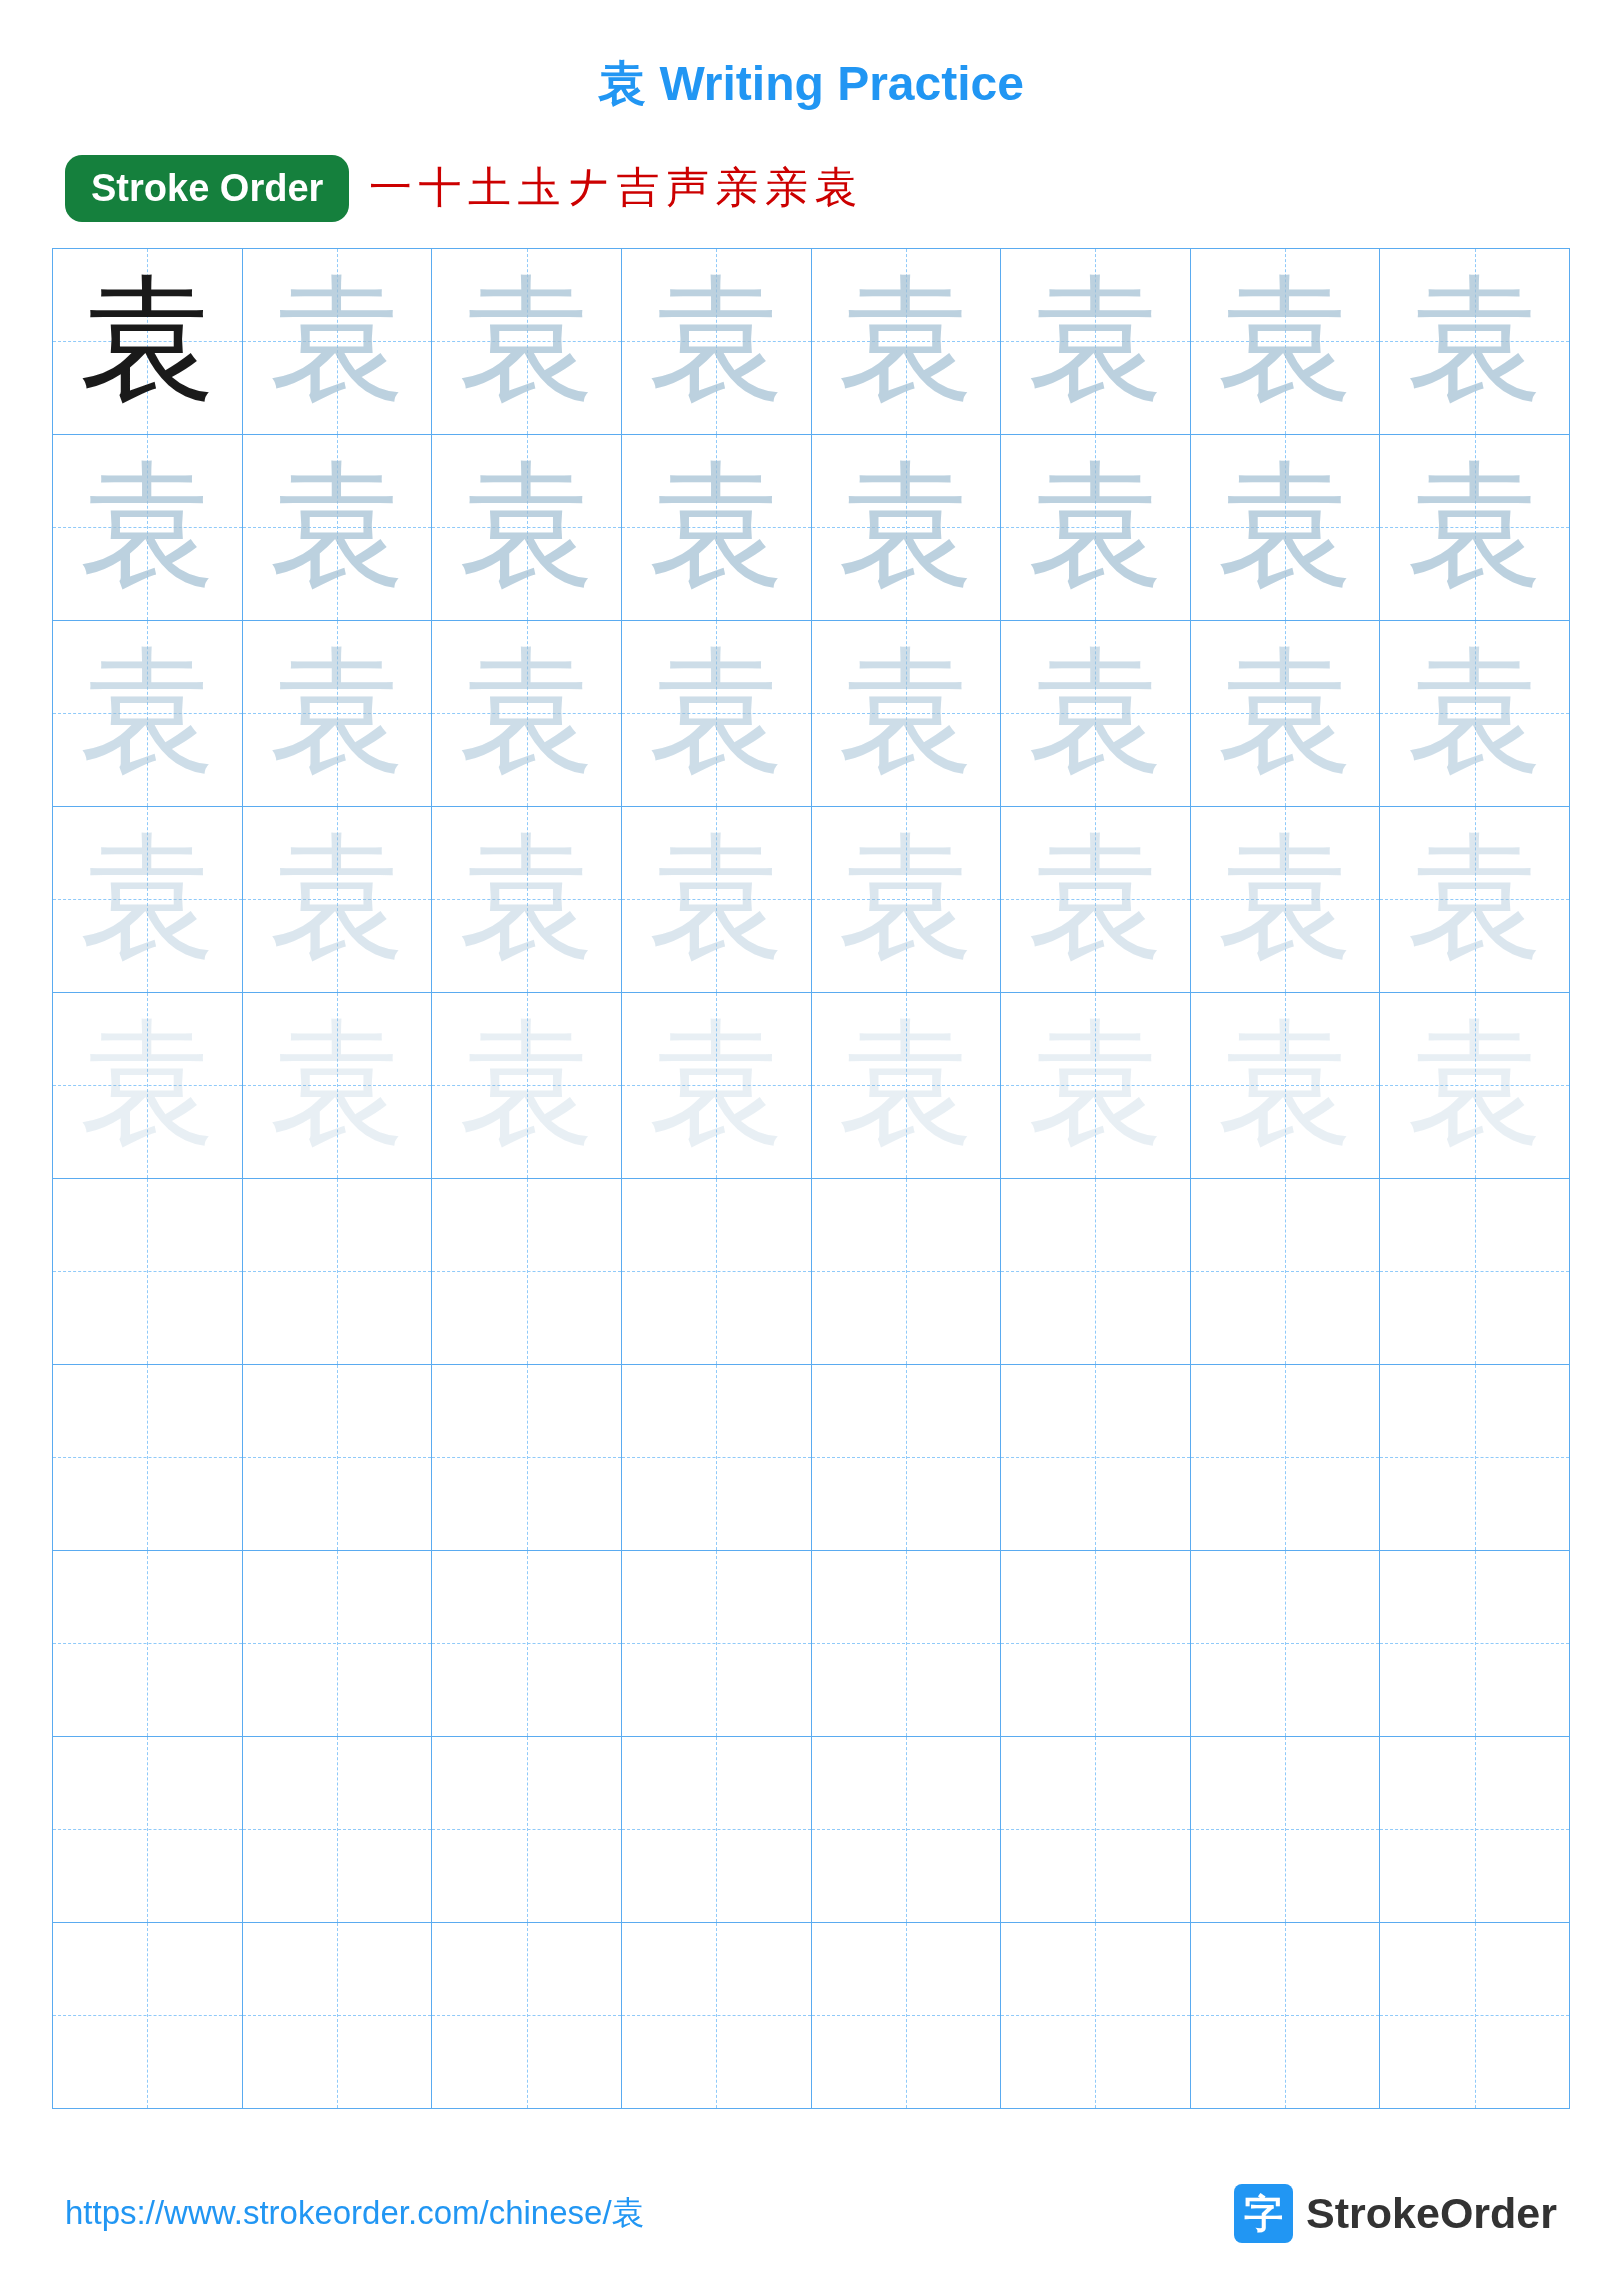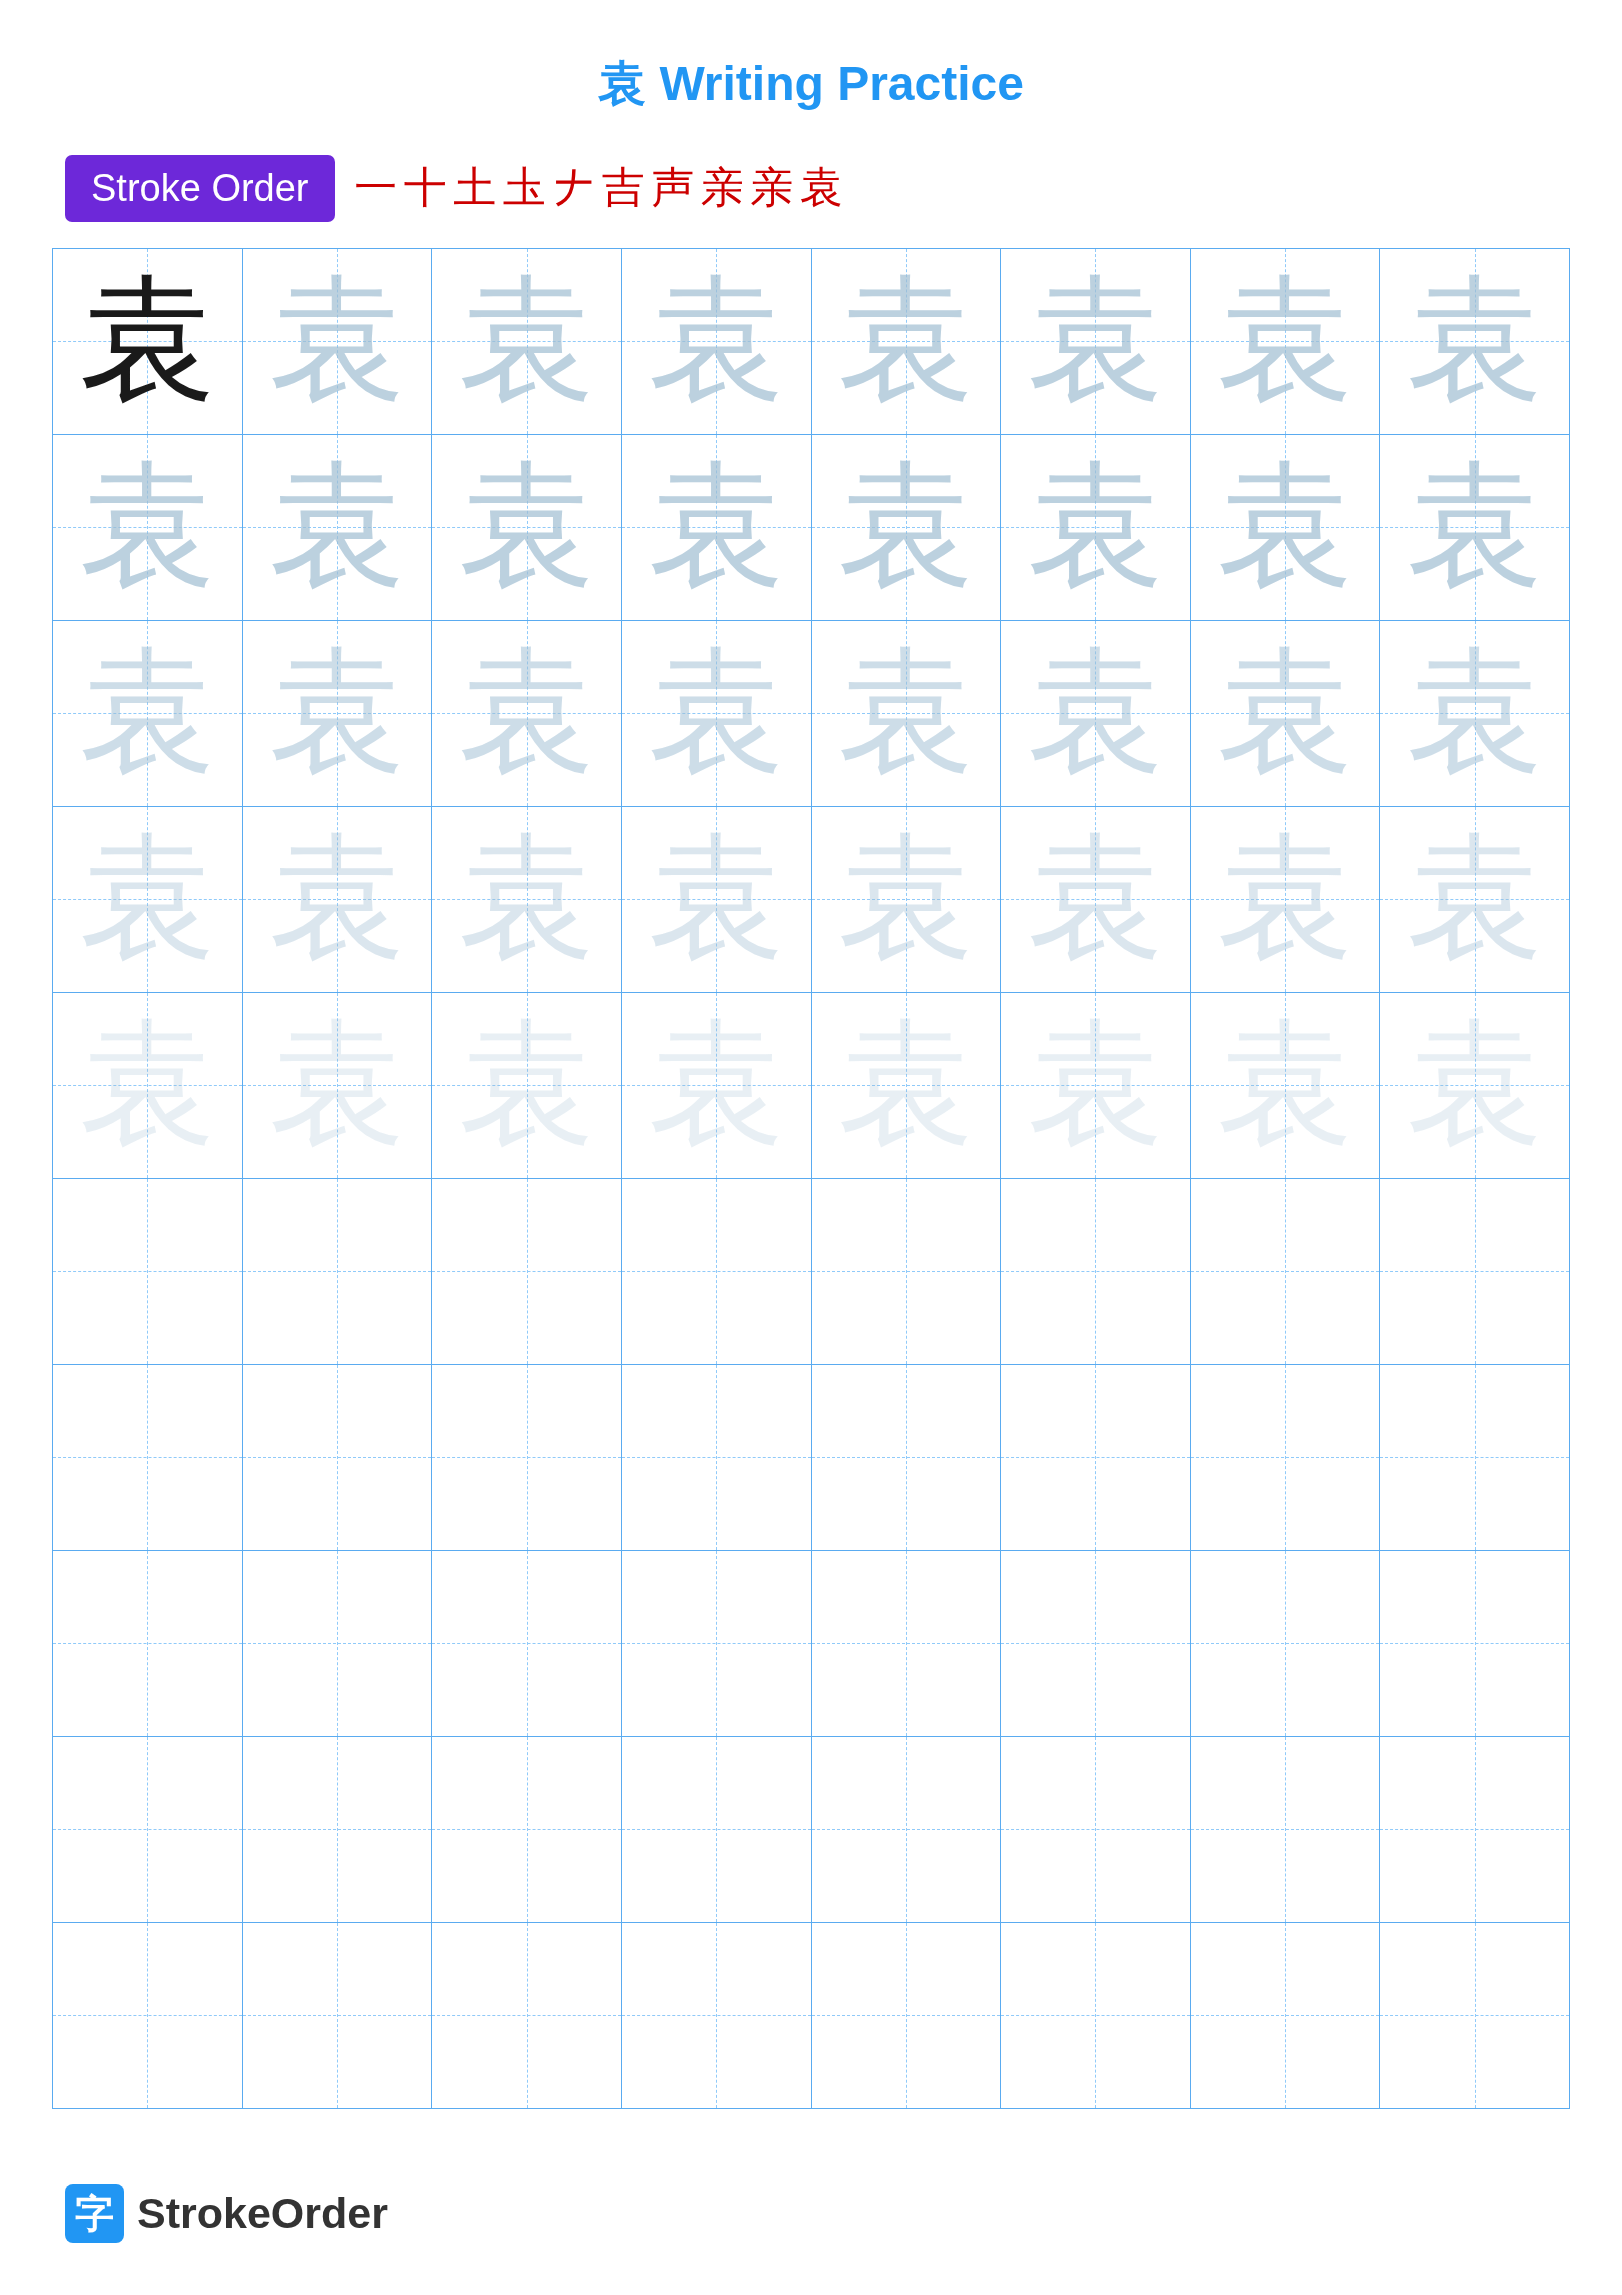--- a/index.html
+++ b/index.html
@@ -24,26 +24,26 @@
 
     .stroke-order-row {
       display: flex;
       align-items: center;
       padding: 0 65px;
       margin-bottom: 26px;
       gap: 19.6px;
     }
 
     .stroke-order-badge {
-      background: #6d28d9;
+      background: #15803d;
       color: white;
       padding: 11.8px 26px;
-      border-radius: 7px;
+      border-radius: 17px;
       font-size: 38px;
-      font-weight: normal;
+      font-weight: bold;
       white-space: nowrap;
       flex-shrink: 0;
     }
 
     .stroke-sequence {
       display: flex;
       align-items: center;
       gap: 6.5px;
       font-size: 46px;
       color: #cc0000;
@@ -533,20 +533,21 @@
           </td>
       <td>
             <div class="cell-inner"></div>
           </td>
     </tr>
   </tbody>
     </table>
 </div>
 
 <div class="footer">
+  <a class="footer-url" href="#">https://www.strokeorder.com/chinese/袁</a>
   <div class="footer-logo">
     <div class="footer-logo-icon">
       <span>字</span>
     </div>
     <span class="footer-logo-text">StrokeOrder</span>
   </div>
 </div>
 
 
 </body></html>

